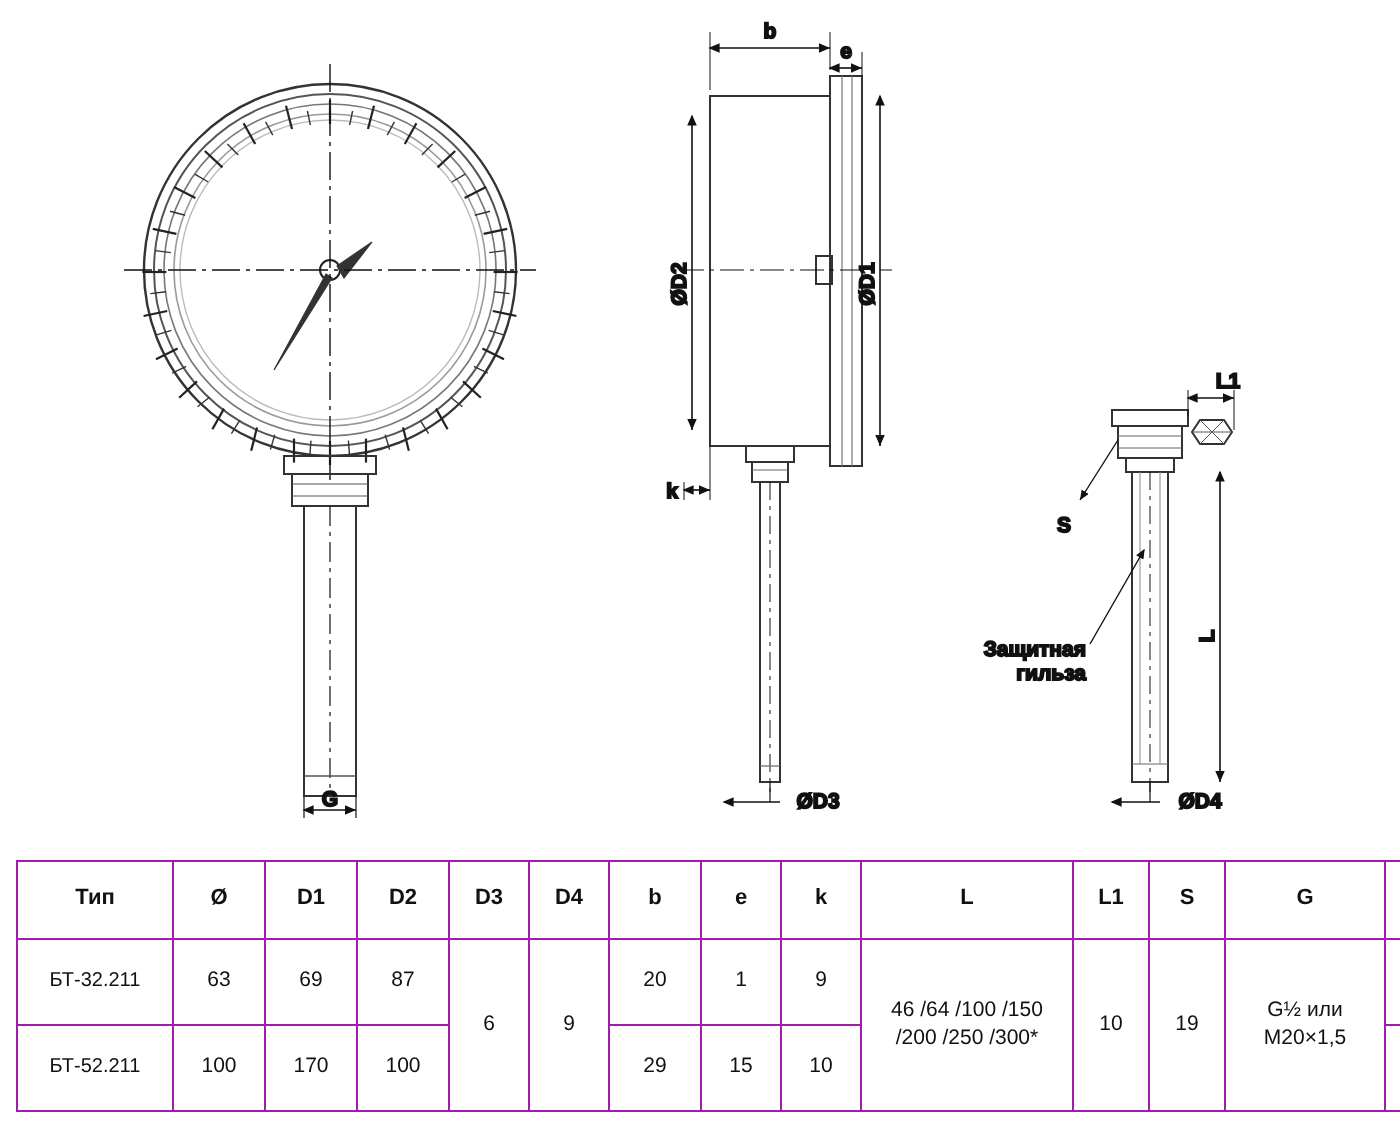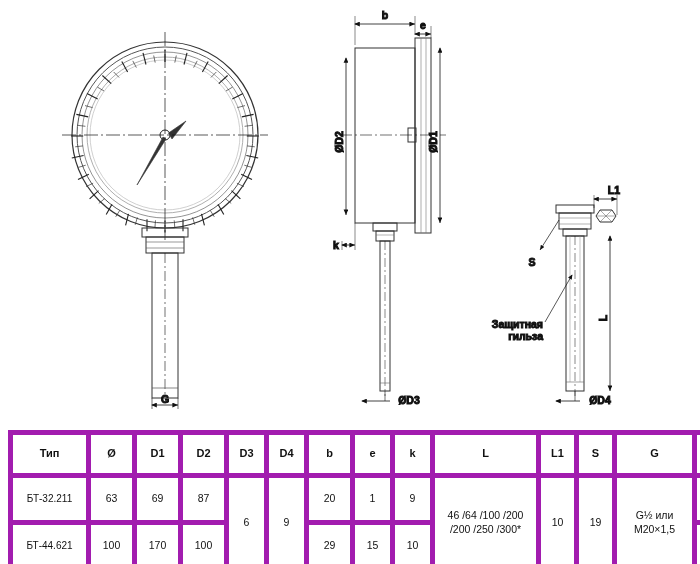--- a/index.html
+++ b/index.html
@@ -28,21 +28,21 @@
     top: 430px;
     width: 684px;
   }
   table.spec {
     border-collapse: collapse;
     width: 684px;
     table-layout: fixed;
     font-size: 10.5px;
   }
   table.spec th, table.spec td {
-    border: 5px solid #a21caf;
+    border: 1px solid #a21caf;
     text-align: center;
     vertical-align: middle;
     padding: 2px 1px;
     line-height: 1.25;
     font-weight: normal;
     color: #111;
   }
   table.spec thead th {
     height: 34px;
     font-weight: bold;
@@ -295,33 +295,33 @@
         <td class="model">БТ-32.211</td>
         <td>63</td>
         <td>69</td>
         <td>87</td>
         <td rowspan="2">6</td>
         <td rowspan="2">9</td>
         <td>20</td>
         <td>1</td>
         <td>9</td>
         <td rowspan="2">
-          <span>46 /64 /100 /200</span><br>
+          <span>46 /64 /100 /150</span><br>
           <span>/200 /250 /300*</span>
         </td>
         <td rowspan="2">10</td>
         <td rowspan="2">19</td>
         <td rowspan="2">
           <span>G½ или</span><br>
           <span>M20×1,5</span>
         </td>
         <td>0,17</td>
       </tr>
       <tr>
-        <td class="model">БТ-44.621</td>
+        <td class="model">БТ-52.211</td>
         <td>100</td>
         <td>170</td>
         <td>100</td>
         <td>29</td>
         <td>15</td>
         <td>10</td>
         <td>0,34</td>
       </tr>
     </tbody>
   </table>

